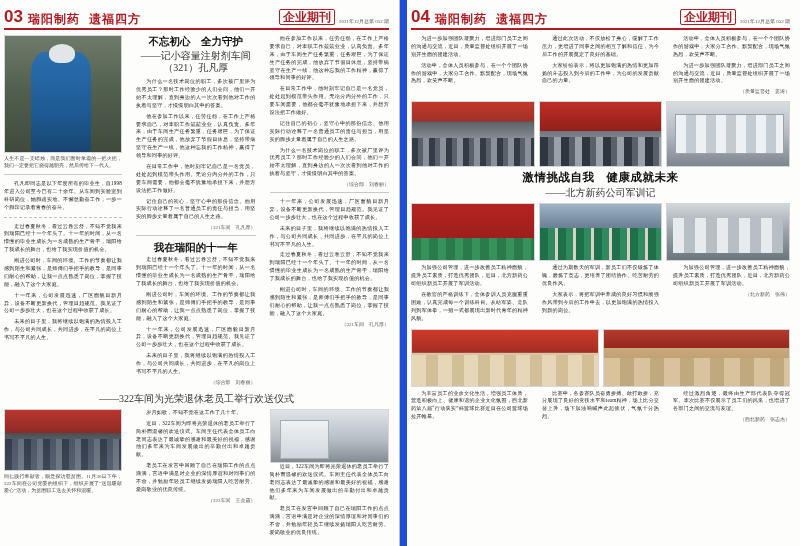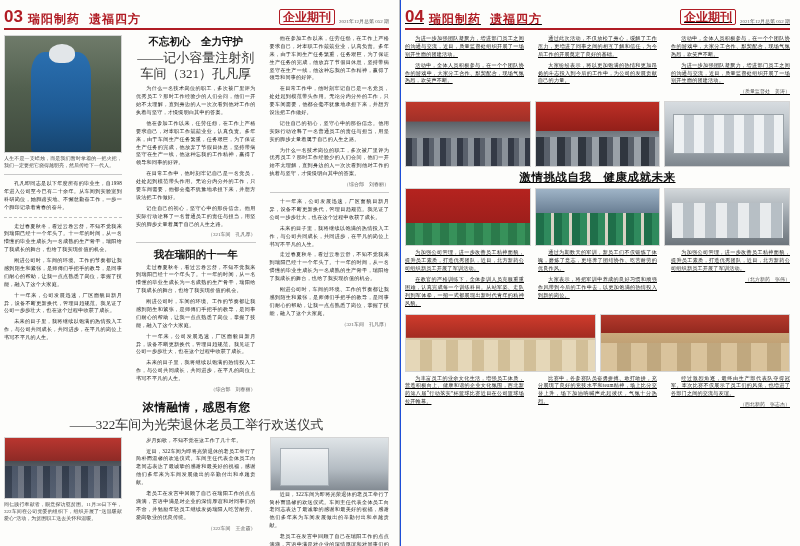--- a/index.html
+++ b/index.html
@@ -15,21 +15,21 @@
   }
   .page{
     position:relative;
     width:400px;height:546px;
     background:#fdfdfb;
     box-sizing:border-box;
     padding:8px 10px 10px 4px;
     overflow:hidden;
   }
   .page.left{border-right:1px solid #b9bcc0;}
-  .page.right{border-left:1px solid #1d4ed8;text-decoration:underline;}
+  .page.right{border-left:7px solid #1d4ed8;}
   
   .masthead{
     display:flex;align-items:flex-end;justify-content:space-between;
     border-bottom:2px solid #b01c24;
     padding-bottom:3px;margin-bottom:5px;
   }
   .mast-left{display:flex;align-items:flex-end;gap:5px;}
   .folio{
     color:#b01c24;font-size:17px;font-weight:bold;
     font-family:"Liberation Sans",sans-serif;
@@ -50,21 +50,21 @@
   
   .cols{display:flex;gap:14px;}
   .col{flex:1;min-width:0;}
   .col.narrow{flex:0 0 118px;}
   
   h2.headline{
     font-size:10.5px;font-weight:bold;margin:0 0 2px 0;text-align:center;
     line-height:1.25;color:#111;
   }
   h3.subhead{
-    font-size:13px;font-weight:normal;margin:0 0 4px 0;text-align:center;
+    font-size:10px;font-weight:normal;margin:0 0 4px 0;text-align:center;
     color:#333;line-height:1.2;
   }
   h2.bighead{
     font-size:11.5px;font-weight:bold;margin:0 0 2px 0;text-align:center;
     color:#111;letter-spacing:0.5px;
   }
   
   p.body{
     font-size:5.1px;line-height:1.55;margin:0 0 3px 0;text-align:justify;
     color:#222;text-indent:2em;letter-spacing:0.2px;
@@ -206,21 +206,20 @@
         <hr class="rule">
         <p class="body">十一年来，公司发展迅速，厂区面貌日新月异，设备不断更新换代，管理日趋规范。我见证了公司一步步壮大，也在这个过程中收获了成长。</p>
         <p class="body">未来的日子里，我将继续以饱满的热情投入工作，与公司共同成长，共同进步，在平凡的岗位上书写不平凡的人生。</p>
         <p class="body">走过春夏秋冬，看过云卷云舒，不知不觉我来到瑞阳已经十一个年头了。十一年的时间，从一名懵懂的毕业生成长为一名成熟的生产骨干，瑞阳给了我成长的舞台，也给了我实现价值的机会。</p>
         <p class="body">刚进公司时，车间的环境、工作的节奏都让我感到陌生和紧张，是师傅们手把手的教导，是同事们耐心的帮助，让我一点点熟悉了岗位，掌握了技能，融入了这个大家庭。</p>
         <div class="sig">（321车间　孔凡厚）</div>
       </div>
     </div>
 
     <div style="margin-top:4px">
-      <h2 class="bighead">浓情融情，感恩有您</h2>
       <h3 class="subhead">——322车间为光荣退休老员工举行欢送仪式</h3>
       <div class="cols">
         <div class="col narrow">
           <div class="photo ph-meeting" style="height:62px"></div>
           <p class="caption">同仁践行奉献者，眼意探访慰贫困。11月30日下午，322车间在公司党委的组织下，组织开展了“送温暖献爱心”活动，为贫困职工送去关怀和温暖。</p>
         </div>
         <div class="col">
           <p class="body">岁月如歌，不知不觉在这工作了几十年。</p>
           <p class="body">近日，322车间为即将光荣退休的老员工举行了简朴而温馨的欢送仪式。车间主任代表全体员工向老同志表达了最诚挚的感谢和最美好的祝福，感谢他们多年来为车间发展做出的辛勤付出和卓越贡献。</p>
           <p class="body">老员工在发言中回顾了自己在瑞阳工作的点点滴滴，言语中满是对企业的深情厚谊和对同事们的不舍，并勉励年轻员工继续发扬瑞阳人吃苦耐劳、爱岗敬业的优良传统。</p>
@@ -266,20 +265,21 @@
       </div>
     </div>
 
     <div class="photo-row">
       <div class="photo ph-stage" style="height:66px"></div>
       <div class="photo ph-award" style="height:66px"></div>
       <div class="photo ph-factory" style="height:66px"></div>
     </div>
 
     <h2 class="bighead">激情挑战自我　健康成就未来</h2>
+    <h3 class="subhead">——北方新药公司军训记</h3>
 
     <div class="photo-row">
       <div class="photo ph-banner" style="height:58px"></div>
       <div class="photo ph-group" style="height:58px"></div>
       <div class="photo ph-train" style="height:58px"></div>
     </div>
 
     <div class="cols">
       <div class="col">
         <p class="body">为加强公司管理，进一步改善员工精神面貌，提升员工素质，打造优秀团队，近日，北方新药公司组织新员工开展了军训活动。</p>

